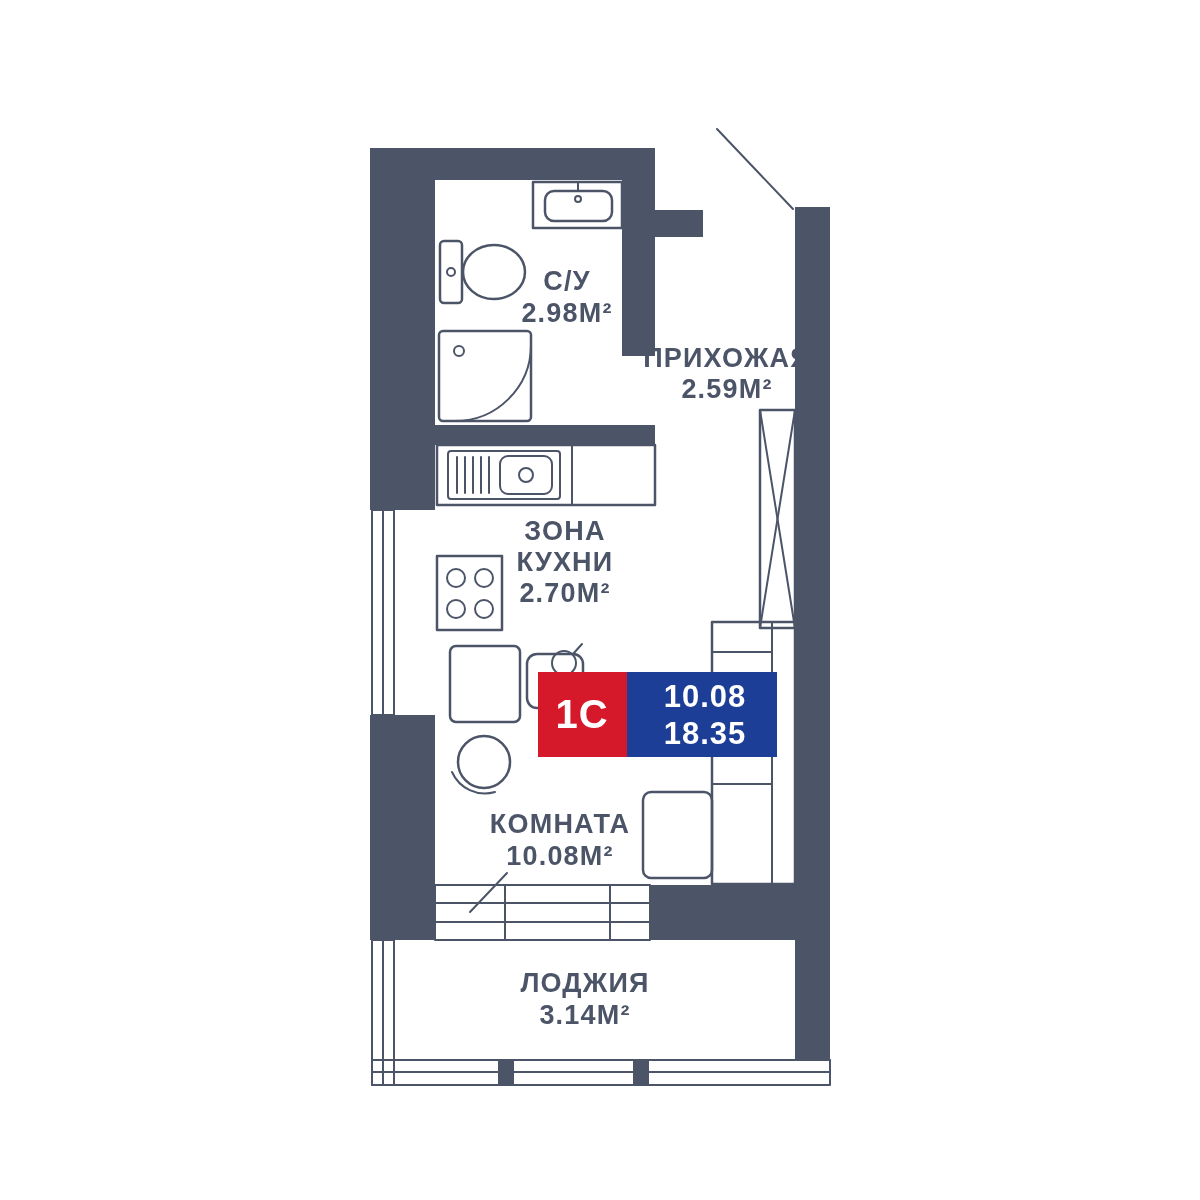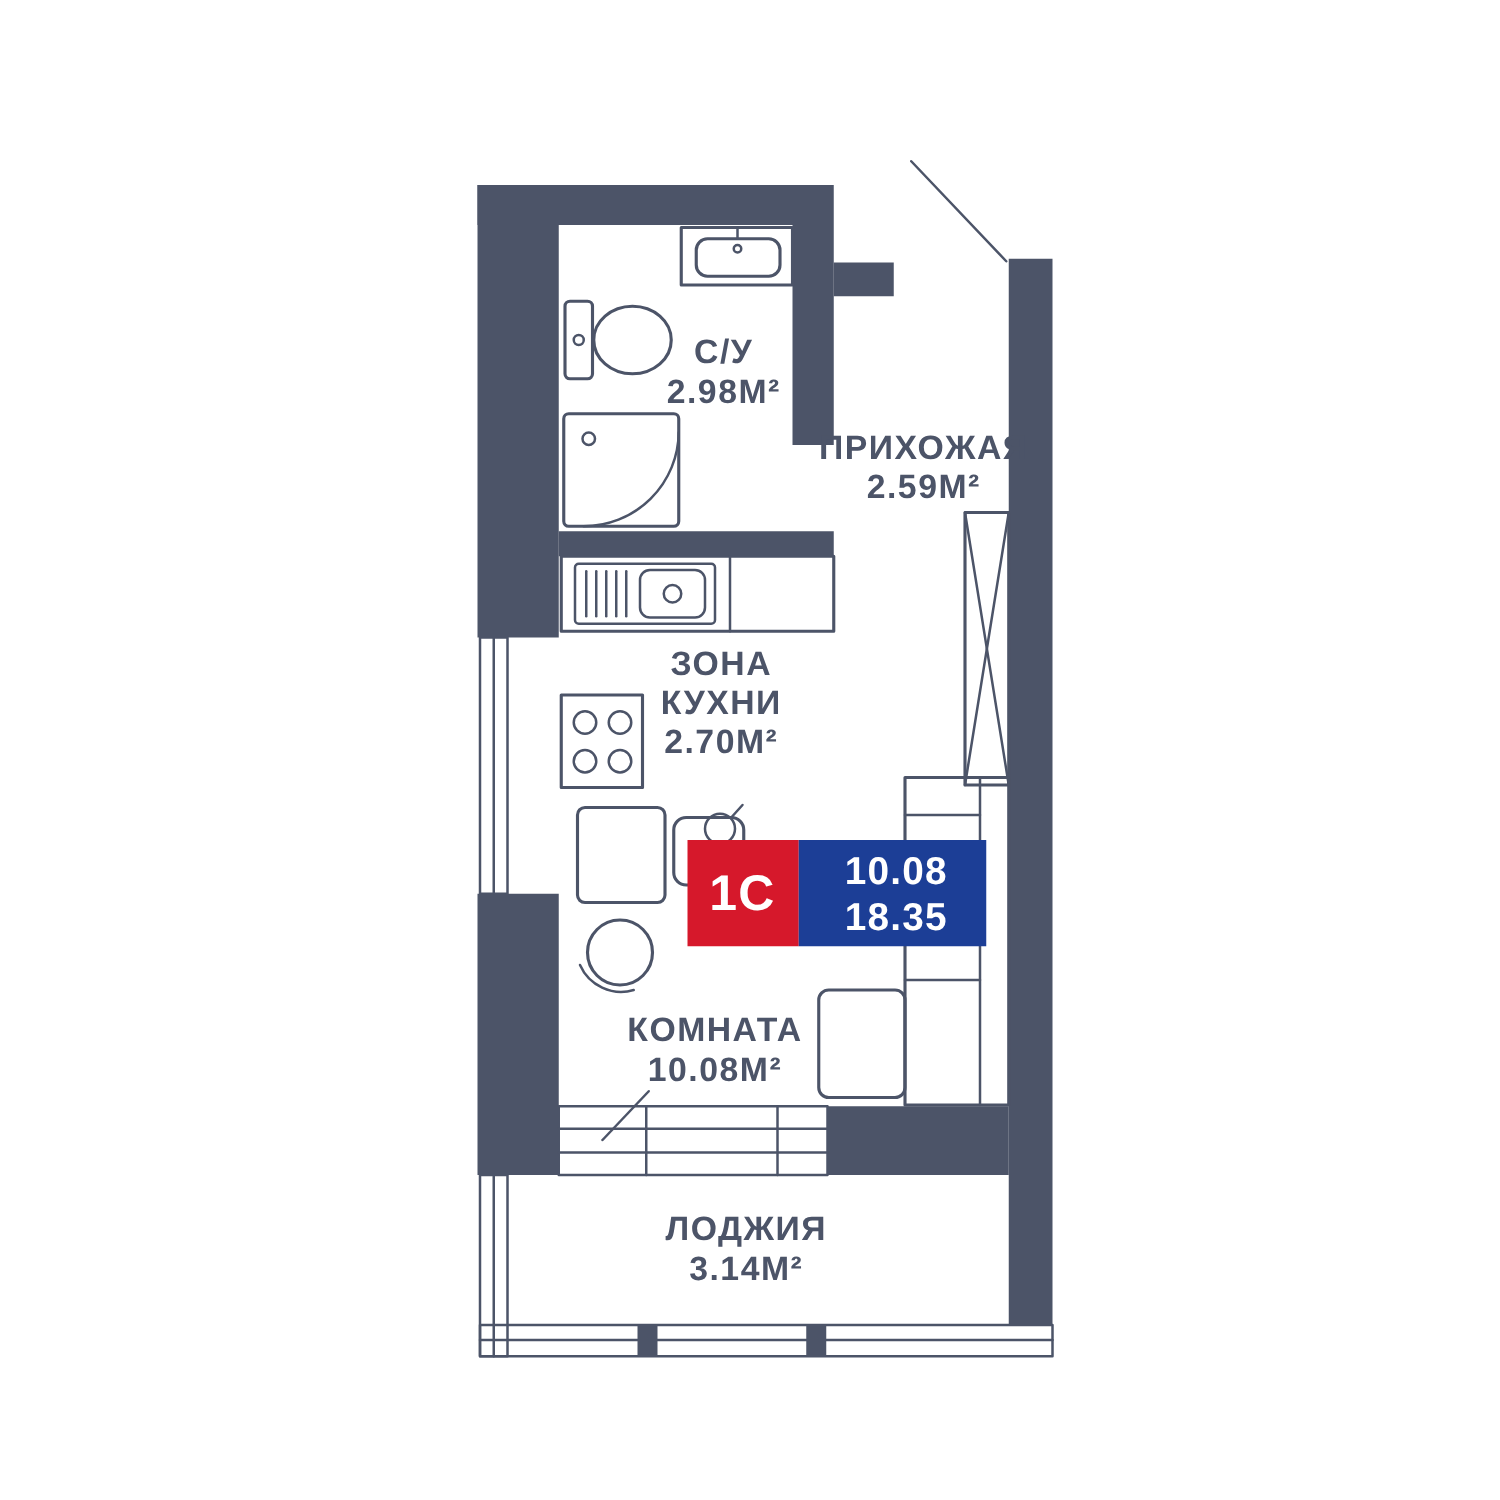--- a/index.html
+++ b/index.html
@@ -2,21 +2,20 @@
 <html style="--wall: #4C5468; --text: #4C5468; --badge-red: #D6182B; --badge-blue: #1C3E96; --background: #FFFFFF;"><head>
 <meta charset="utf-8">
 <style>
   html,body{margin:0;padding:0;background:#fff;}
   .canvas{
     position:relative;
     width:1139px;height:1200px;
     background:var(--background,#ffffff);
     overflow:hidden;
     font-family:"Liberation Sans",sans-serif;
-    margin-left:12px;
   }
   svg{position:absolute;inset:0;display:block;}
 
   .wall{fill:var(--wall,#4C5468);}
   .fx{fill:none;stroke:var(--wall,#4C5468);stroke-width:2.5;stroke-linecap:round;stroke-linejoin:round;}
   .fx-thin{fill:none;stroke:var(--wall,#4C5468);stroke-width:2;stroke-linecap:round;stroke-linejoin:round;}
   .mullion{fill:var(--wall,#4C5468);}
 
   .label{
     fill:var(--text,#4C5468);

